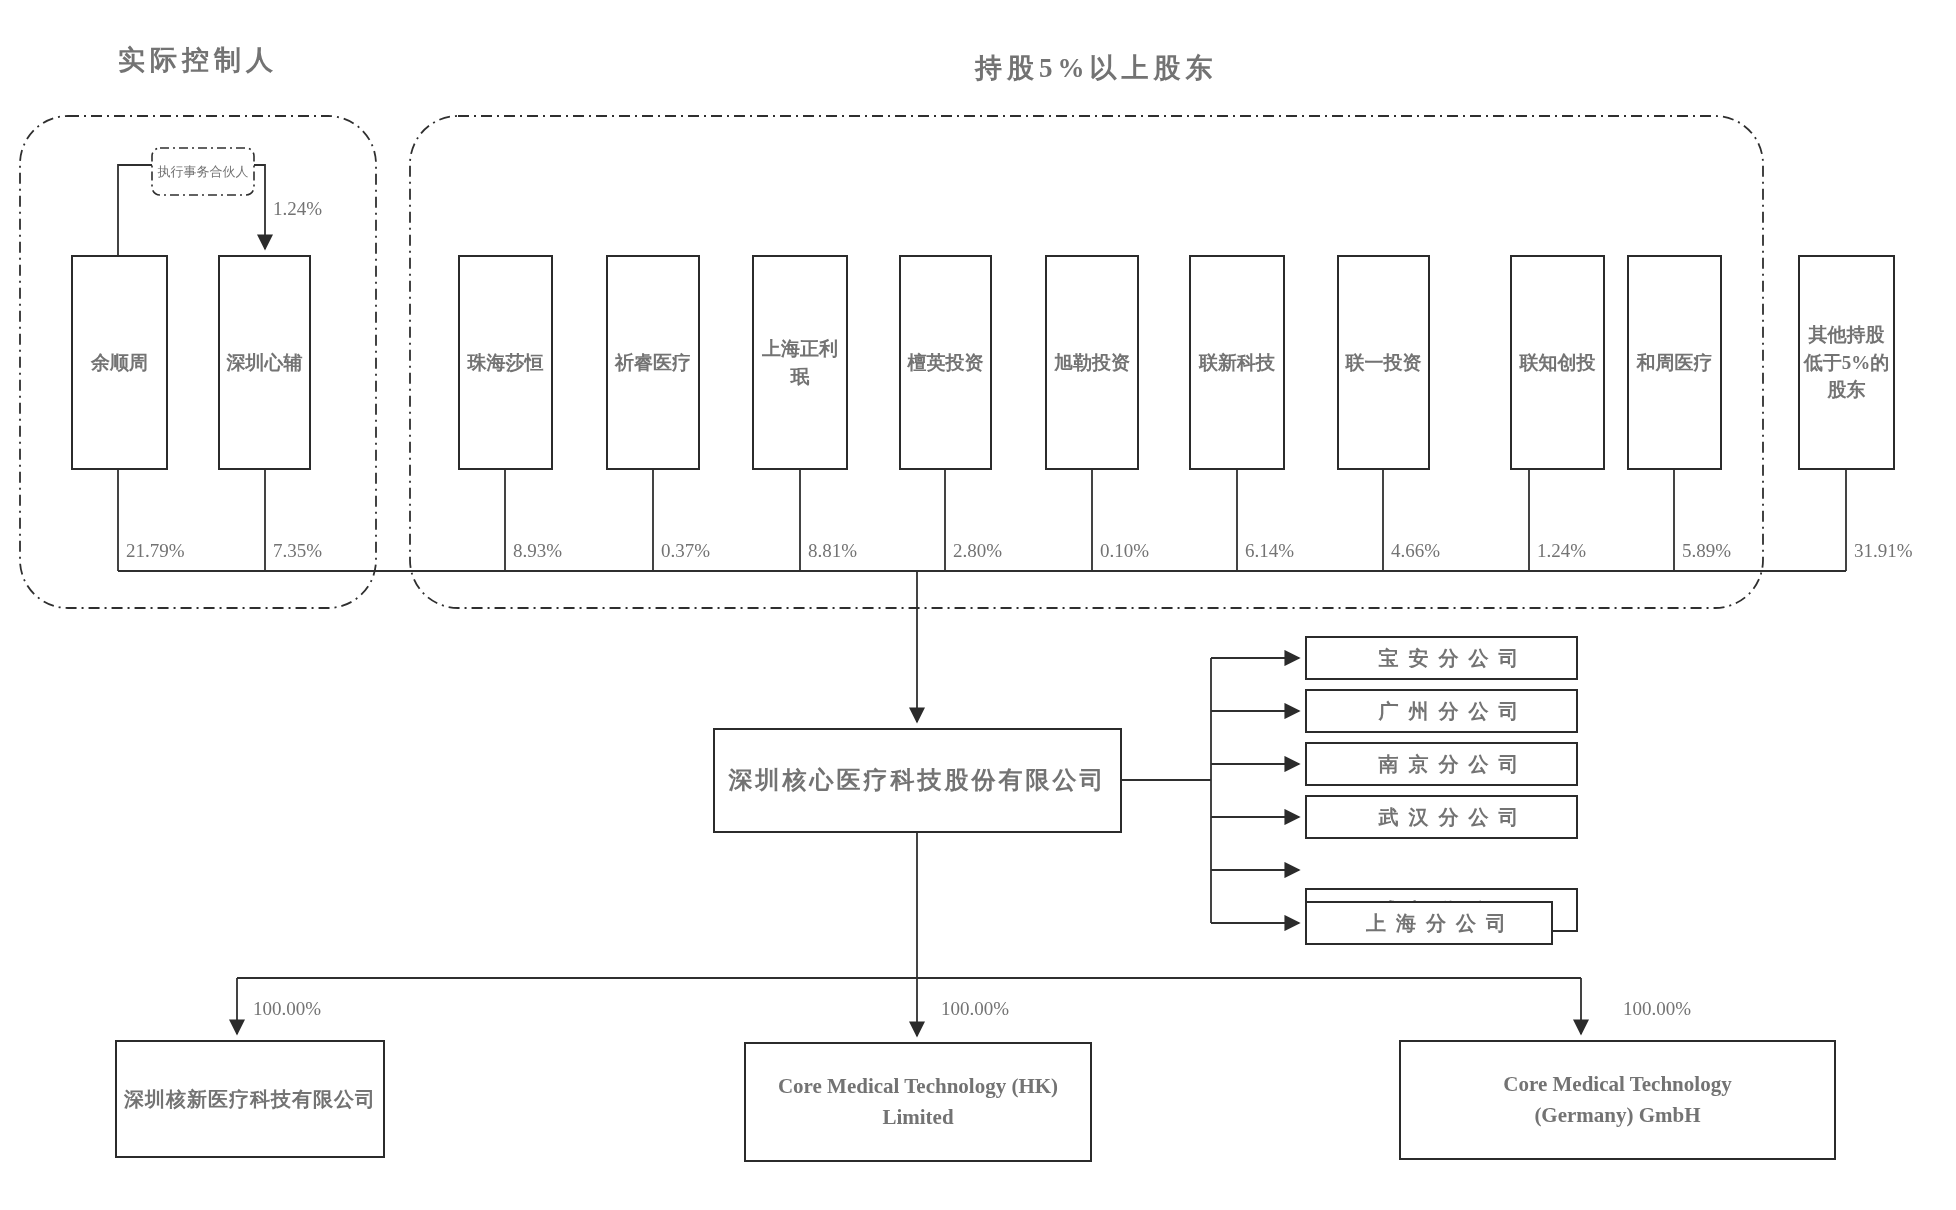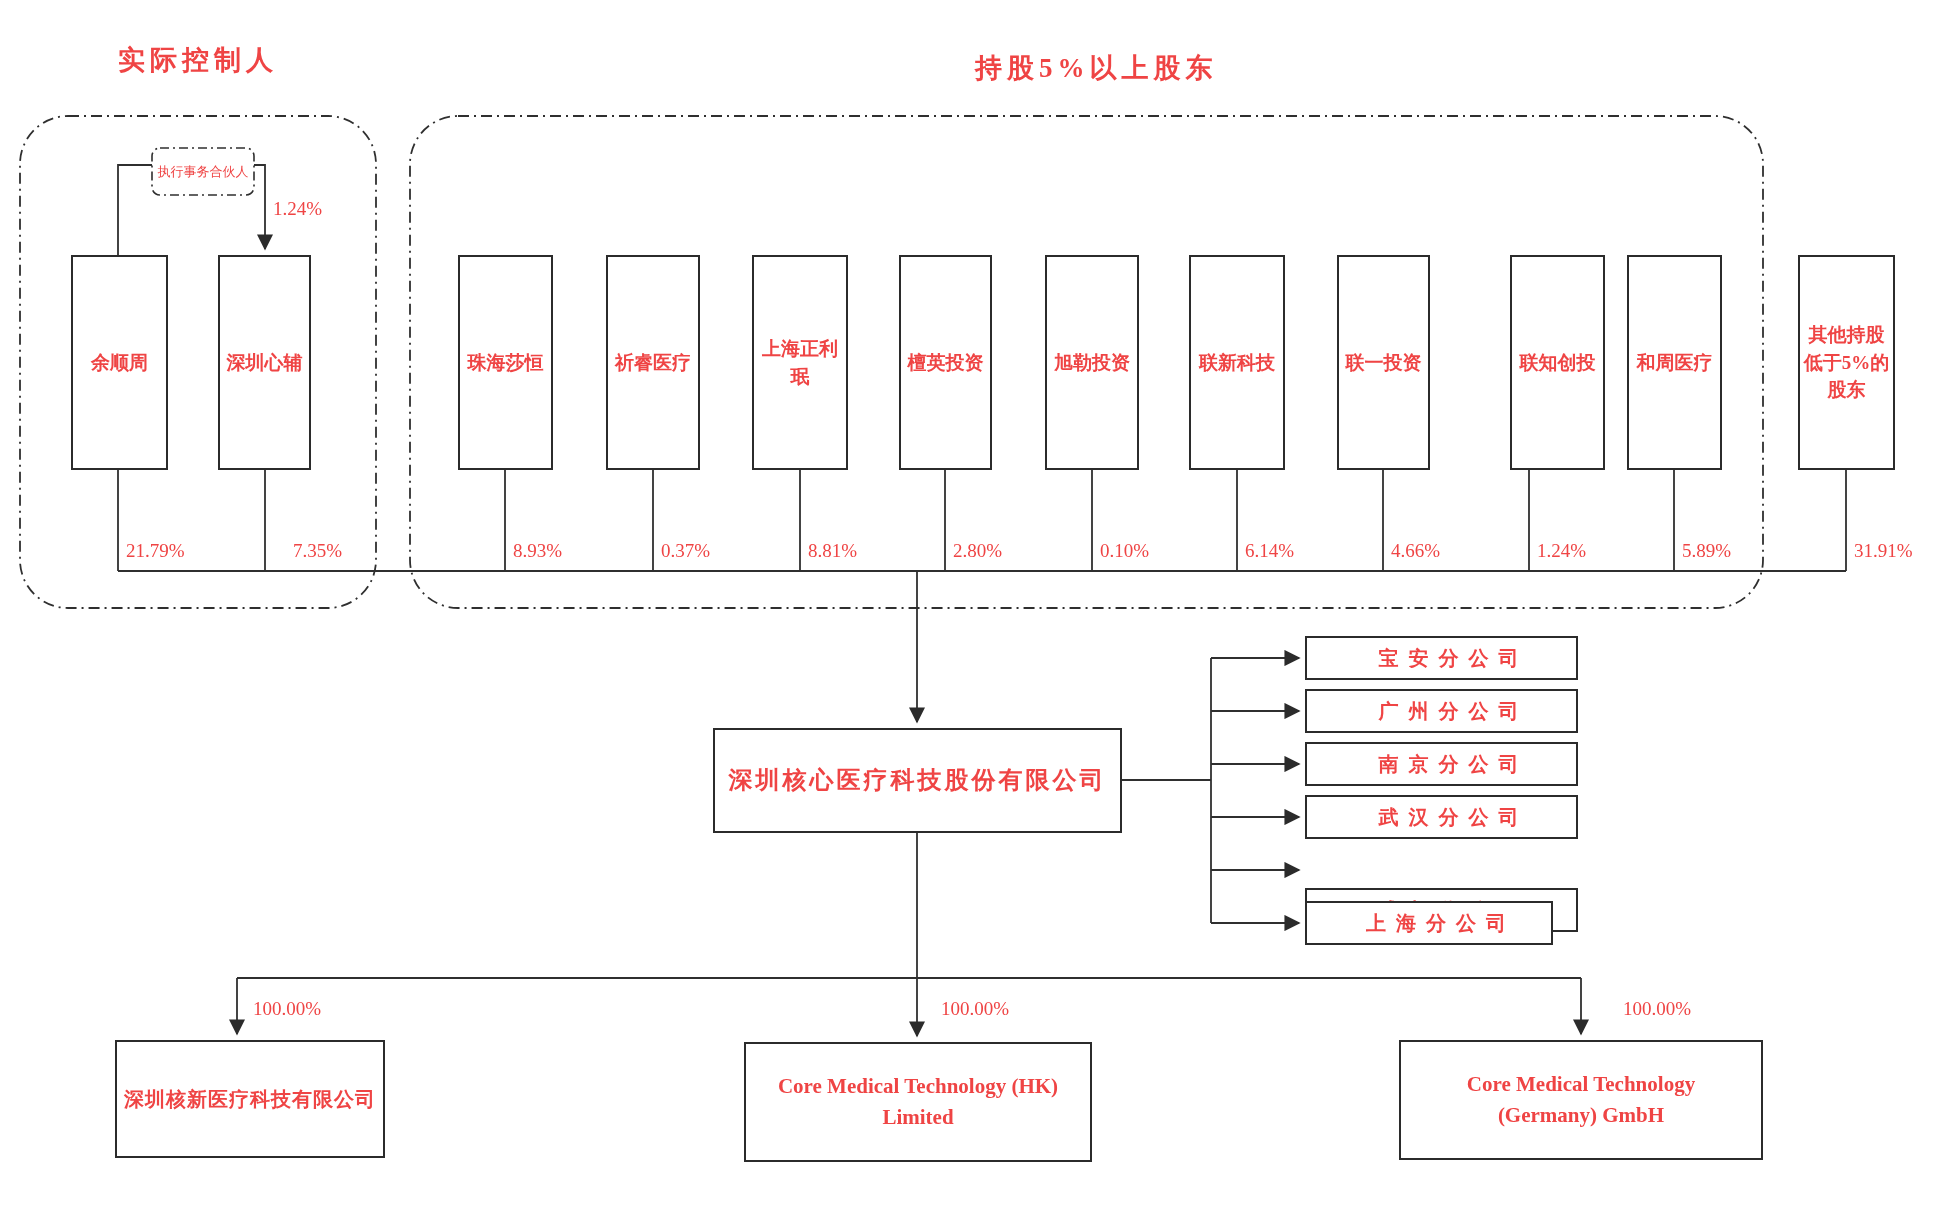--- a/index.html
+++ b/index.html
@@ -1,18 +1,18 @@
 <!DOCTYPE html>
 <html><head>
 <meta charset="utf-8">
 <style>
   html,body{margin:0;padding:0;background:#ffffff;}
   #stage{
     position:relative;width:1956px;height:1210px;background:#ffffff;
-    font-family:"Liberation Serif", serif;color:#ef4444;overflow:hidden;
+    font-family:"Liberation Serif", serif;color:#737373;overflow:hidden;
   }
   svg.lines{position:absolute;left:0;top:0;z-index:0;}
   .dd{fill:none;stroke:#2f2f2f;stroke-width:1.8;stroke-dasharray:11 5 2 5;}
   .dd2{fill:#ffffff;stroke:#2f2f2f;stroke-width:1.6;stroke-dasharray:9 4 2 4;}
   .ln{fill:none;stroke:#2f2f2f;stroke-width:1.8;}
   .box{
     position:absolute;box-sizing:border-box;border:2px solid #2b2b2b;background:#ffffff;
     display:flex;align-items:center;justify-content:center;text-align:center;
     font-weight:700;z-index:2;line-height:1.45;
   }
@@ -94,21 +94,21 @@
   <div class="box vbox" style="left:899px;top:255px;width:93px;height:215px;">檀英投资</div>
   <div class="box vbox" style="left:1045px;top:255px;width:94px;height:215px;">旭勒投资</div>
   <div class="box vbox" style="left:1189px;top:255px;width:96px;height:215px;">联新科技</div>
   <div class="box vbox" style="left:1337px;top:255px;width:93px;height:215px;">联一投资</div>
   <div class="box vbox" style="left:1482px;top:255px;width:95px;height:215px;margin-left:28px;">联知创投</div>
   <div class="box vbox" style="left:1627px;top:255px;width:95px;height:215px;">和周医疗</div>
 
   <div class="box vbox" style="left:1798px;top:255px;width:97px;height:215px;">其他持股低于5%的股东</div>
 
   <div class="pct" style="left:126px;top:540px;">21.79%</div>
-  <div class="pct" style="left:273px;top:540px;margin-left:20px;">7.35%</div>
+  <div class="pct" style="left:273px;top:540px;">7.35%</div>
   <div class="pct" style="left:513px;top:540px;">8.93%</div>
   <div class="pct" style="left:661px;top:540px;">0.37%</div>
   <div class="pct" style="left:808px;top:540px;">8.81%</div>
   <div class="pct" style="left:953px;top:540px;">2.80%</div>
   <div class="pct" style="left:1100px;top:540px;">0.10%</div>
   <div class="pct" style="left:1245px;top:540px;">6.14%</div>
   <div class="pct" style="left:1391px;top:540px;">4.66%</div>
   <div class="pct" style="left:1537px;top:540px;">1.24%</div>
   <div class="pct" style="left:1682px;top:540px;">5.89%</div>
   <div class="pct" style="left:1854px;top:540px;">31.91%</div>
@@ -121,15 +121,15 @@
   <div class="box branch" style="left:1305px;top:795px;width:273px;height:44px;">武汉分公司</div>
   <div class="box branch" style="left:1305px;top:848px;width:273px;height:44px;margin-top:40px;">成都分公司</div>
   <div class="box branch" style="left:1305px;top:901px;width:248px;height:44px;">上海分公司</div>
 
   <div class="pct" style="left:253px;top:998px;">100.00%</div>
   <div class="pct" style="left:941px;top:998px;">100.00%</div>
   <div class="pct" style="left:1623px;top:998px;">100.00%</div>
 
   <div class="box sub" style="left:115px;top:1040px;width:270px;height:118px;letter-spacing:1px;">深圳核新医疗科技有限公司</div>
   <div class="box sub-en" style="left:744px;top:1042px;width:348px;height:120px;padding:0 28px;">Core Medical Technology (HK) Limited</div>
-  <div class="box sub-en" style="left:1399px;top:1040px;width:364px;height:120px;padding:0 55px;">Core Medical Technology (Germany) GmbH</div>
+  <div class="box sub-en" style="left:1399px;top:1040px;width:437px;height:120px;padding:0 55px;">Core Medical Technology (Germany) GmbH</div>
 
 </div>
 
 </body></html>

